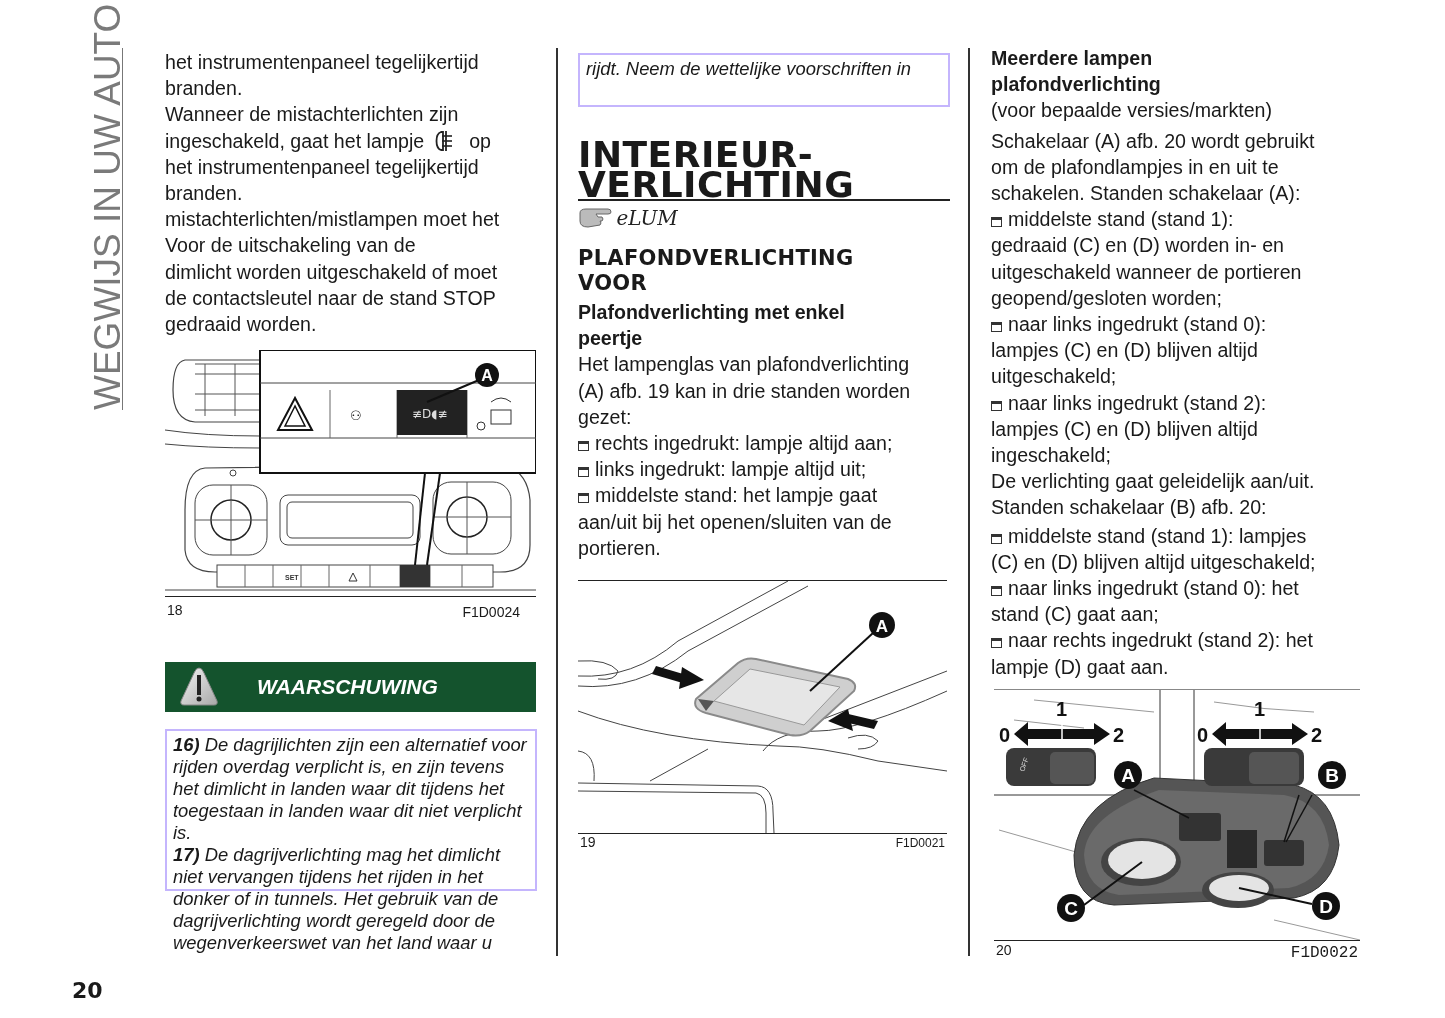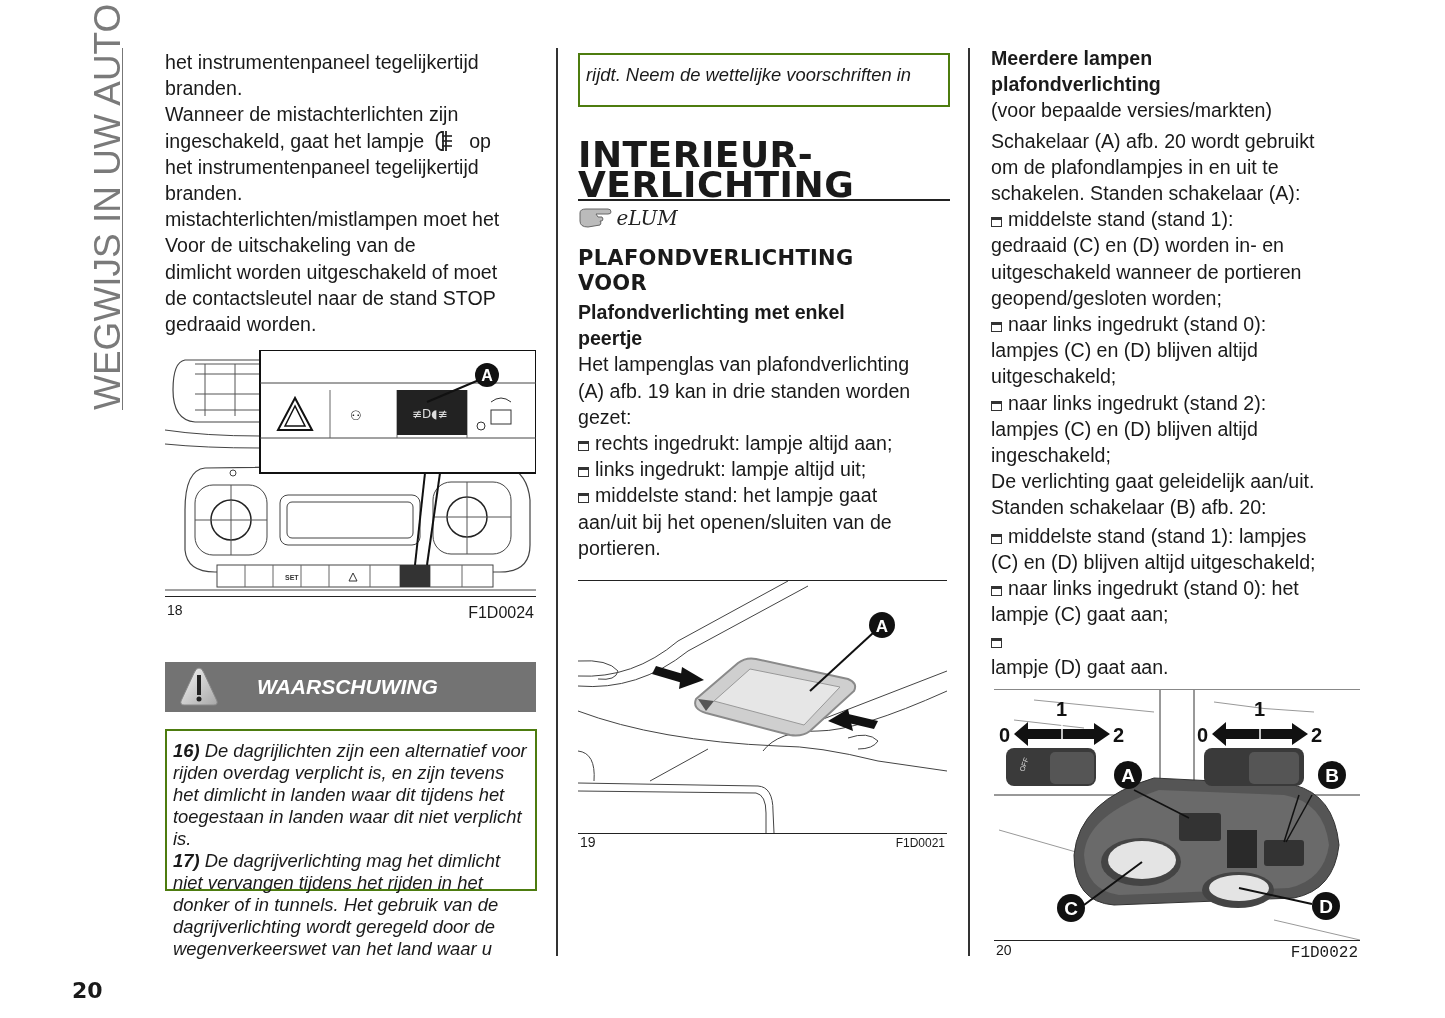--- a/index.html
+++ b/index.html
@@ -11,23 +11,23 @@
          transform-origin: 0 0; transform: translate(4px, 362px) rotate(-90deg);
          font-size:37px; letter-spacing:0px; color:#7a7a7a; font-weight:normal; }
   .side-rule { position:absolute; left:122px; top:48px; width:1px; height:362px; background:#777; }
   .col { position:absolute; font-size:19.6px; line-height:26.2px; }
   .col p { margin:0; }
   .divider { position:absolute; width:1.5px; background:#333; }
   .bullet { display:inline-block; width:11px; height:10px; border:1.6px solid #333; border-top-width:3px;
             box-sizing:border-box; margin-right:6px; vertical-align:-1px; }
   .fig { position:absolute; border-top:1.5px solid #222; border-bottom:1.5px solid #222; overflow:hidden; }
   .figcap { position:absolute; font-size:14px; }
-  .warn-bar { position:absolute; left:165px; top:662px; width:371px; height:50px; background:#737373; }
+  .warn-bar { position:absolute; left:165px; top:662px; width:371px; height:50px; background:#14532d; }
   .warn-bar .label { position:absolute; left:92px; top:13px; font-size:21px; font-weight:bold; font-style:italic; color:#fff; }
-  .note-box { position:absolute; border:2px solid #4d7c0f; box-sizing:border-box; font-style:italic; font-size:18.4px; line-height:22px; padding:9px 6px; }
+  .note-box { position:absolute; border:2px solid #c4b5fd; box-sizing:border-box; font-style:italic; font-size:18.4px; line-height:22px; padding:3px 6px; }
   .note-box b { font-weight:bold; }
   h1.big { position:absolute; margin:0; font-family:"DejaVu Sans", sans-serif; font-weight:900; font-size:36px; line-height:30px; letter-spacing:0.5px; }
   h2.mid { position:absolute; margin:0; font-family:"DejaVu Sans", sans-serif; font-weight:900; font-size:21px; line-height:25px; letter-spacing:0.3px; }
   .subhead { font-weight:bold; }
   .callout { fill:#111; }
   .callout-text { fill:#fff; font-family:"Liberation Sans", sans-serif; font-weight:bold; }
   .page-num { position:absolute; left:72px; top:978px; font-size:22px; font-weight:bold; font-family:"DejaVu Sans", sans-serif; }
 </style>
 </head>
 <body>
@@ -120,21 +120,21 @@
 
     <line x1="262" y1="52" x2="314" y2="30" stroke="#111" stroke-width="2"></line>
     <path d="M260 123 L250 215" stroke="#111" stroke-width="2"></path>
     <path d="M275 123 L262 215" stroke="#111" stroke-width="2"></path>
     <circle cx="322" cy="25" r="12" class="callout"></circle>
     <text x="322" y="31" text-anchor="middle" font-size="16" class="callout-text">A</text>
   </svg>
 </div>
 <div class="figcap" style="left:165px; top:602px; width:371px;">
   <span style="position:absolute; left:2px;">18</span>
-  <span style="position:absolute; right:2px; font-size:16px; top:2px;">F1D0024</span>
+  <span style="position:absolute; right:16px; font-size:14px; top:2px;">F1D0024</span>
 </div>
 
 <div class="warn-bar">
   <svg width="44" height="44" viewBox="0 0 44 44" style="position:absolute; left:12px; top:3px;">
     <defs>
         <linearGradient id="wg" x1="0" y1="0" x2="1" y2="1">
           <stop offset="0" stop-color="#f4f4f4"></stop>
           <stop offset="1" stop-color="#a8a8a8"></stop>
         </linearGradient>
       </defs>
@@ -249,22 +249,22 @@
   <p><span class="bullet"></span><span>naar links ingedrukt (stand 2):</span></p>
   <p>lampjes (C) en (D) blijven altijd</p>
   <p>ingeschakeld;</p>
 
   <p>De verlichting gaat geleidelijk aan/uit.</p>
   <p style="margin-bottom:2px;">Standen schakelaar (B) afb. 20:</p>
 
   <p><span class="bullet"></span><span>middelste stand (stand 1): lampjes</span></p>
   <p>(C) en (D) blijven altijd uitgeschakeld;</p>
   <p><span class="bullet"></span><span>naar links ingedrukt (stand 0): het</span></p>
-  <p>lampje (C) gaat aan;</p>
-  <p><span class="bullet"></span></p>
+  <p>stand (C) gaat aan;</p>
+  <p><span class="bullet"></span><span>naar rechts ingedrukt (stand 2): het</span></p>
   <p>lampje (D) gaat aan.</p>
 </div>
 
 <div class="fig" style="left:994px; top:689px; width:366px; height:250px; border-top-color:#888;">
   <svg width="366" height="250" viewBox="0 0 366 250">
     <g fill="none" stroke="#999" stroke-width="1">
       <path d="M40 10 L160 22"></path>
         <path d="M20 30 L90 38"></path>
       <path d="M220 12 Q270 20 320 22"></path>
         <path d="M5 140 L110 170"></path>

